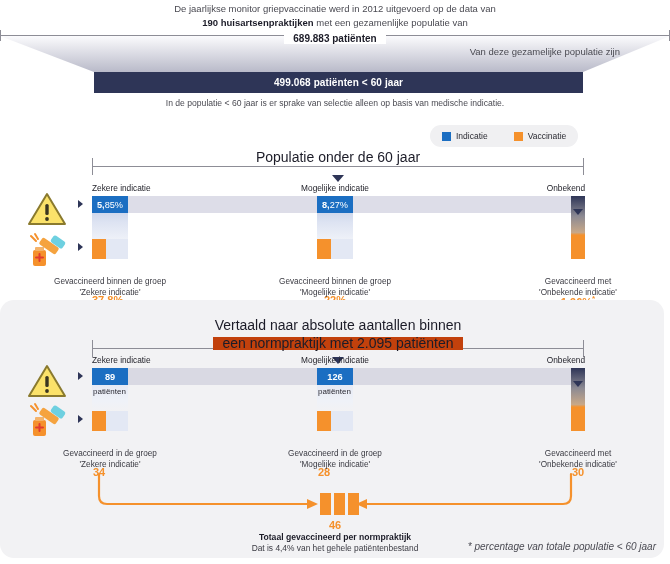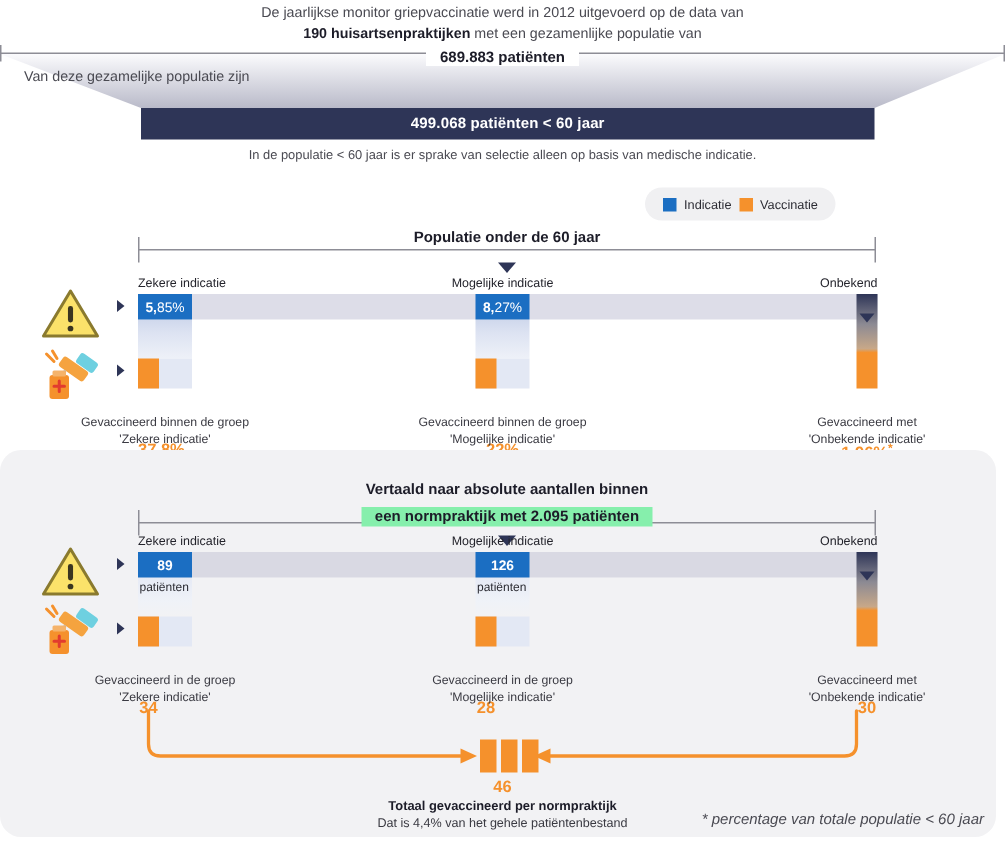--- a/index.html
+++ b/index.html
@@ -29,59 +29,59 @@
   }
   .funnel-label span{
     background:#ffffff;padding:0 9px;font-size:10px;font-weight:bold;color:#1c1c28;
   }
   .funnel-shape{
     position:absolute;left:0;top:6px;width:670px;height:36px;
     background:linear-gradient(180deg,#fbfbfd 0%,#b9bac9 100%);
     clip-path:polygon(0 0, 670px 0, 583px 36px, 94px 36px);
   }
   .funnel-sub{
-    position:absolute;left:16px;top:16px;width:620px;text-align:left;
+    position:absolute;left:0;top:16px;width:620px;text-align:right;
     font-size:9.5px;color:#4a4a52;
   }
   .navy-bar{
     position:absolute;left:94px;top:42px;width:489px;height:21px;
     background:#2e3557;color:#ffffff;font-size:10px;font-weight:bold;
     display:flex;align-items:center;justify-content:center;letter-spacing:.1px;
   }
   .note{
     position:absolute;left:0;top:98px;width:670px;text-align:center;
     font-size:8.6px;color:#4a4a52;
   }
 
   
   .legend{
     position:absolute;left:430px;top:125px;height:22px;
     background:#f0f0f2;border-radius:11px;
-    display:flex;align-items:center;gap:5px;padding:0 12px;
+    display:flex;align-items:center;gap:26px;padding:0 12px;
   }
   .legend .item{display:flex;align-items:center;gap:5px;font-size:8.5px;color:#2b2b33;}
   .sw{width:9px;height:9px;display:block;}
   .sw-blue{background:#1b6ec2;}
   .sw-orange{background:#f5912c;}
 
   
   .panel{
     position:absolute;left:0px;top:300px;width:664px;height:258px;
     background:#f2f2f4;border-radius:14px;
   }
 
   
   .bracket{position:absolute;height:34px;}
   .bracket .bline{position:absolute;left:0;top:18px;width:100%;height:1px;background:#8d8d96;}
   .bracket .btick{position:absolute;top:10px;width:1px;height:17px;background:#8d8d96;}
   .bracket .btitle{
     position:absolute;left:0;top:0px;width:100%;text-align:center;
   }
   .bracket .btitle span{
-    padding:0 9px;font-size:10px;font-weight:bold;color:#1c1c28;line-height:13px;display:inline-block;
+    padding:0 9px;font-size:14px;font-weight:normal;color:#1c1c28;line-height:13px;display:inline-block;
   }
   .bracket .bcaret{
     position:absolute;left:50%;margin-left:-6px;top:27px;
     width:0;height:0;border-left:6px solid transparent;border-right:6px solid transparent;
     border-top:7px solid #2e3557;
   }
 
   
   .chart{position:absolute;}
   .track{
@@ -270,21 +270,21 @@
 </div>
 
 <div class="panel"></div>
 
 <div class="bracket" style="left:92px;top:316px;width:492px;height:46px;">
   <div class="bline" style="top:32px;"></div>
   <div class="btick" style="left:0;top:24px;"></div>
   <div class="btick" style="left:491px;top:24px;"></div>
   <div class="btitle" style="top:0px;">
     <span style="background:#f2f2f4;">Vertaald naar absolute aantallen binnen</span><br>
-    <span style="background:#86efac;">een normpraktijk met 2.095 patiënten</span>
+    <span style="background:#c2410c;">een normpraktijk met 2.095 patiënten</span>
   </div>
   <div class="bcaret" style="top:41px;"></div>
 </div>
 
 <div class="abs" style="left:27px;top:364px;">
   <svg width="40" height="34" viewBox="0 0 40 34">
     <path d="M20 2 L38 32 L2 32 Z" fill="#fbe26a" stroke="#8a7a2e" stroke-width="2" stroke-linejoin="round"></path>
     <rect x="18.3" y="12" width="3.4" height="11" rx="1.6" fill="#3a3520"></rect>
     <circle cx="20" cy="27" r="1.9" fill="#3a3520"></circle>
   </svg>

